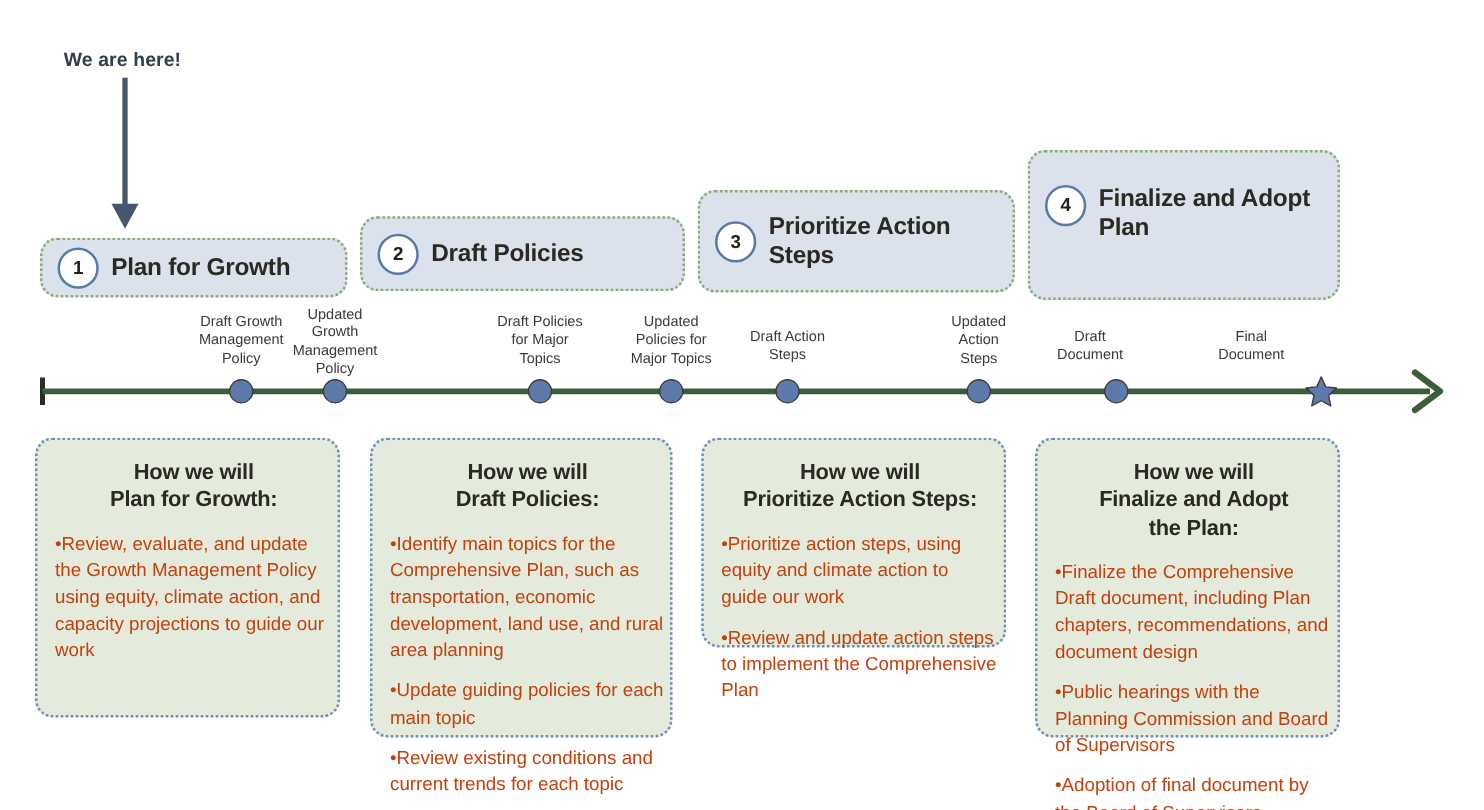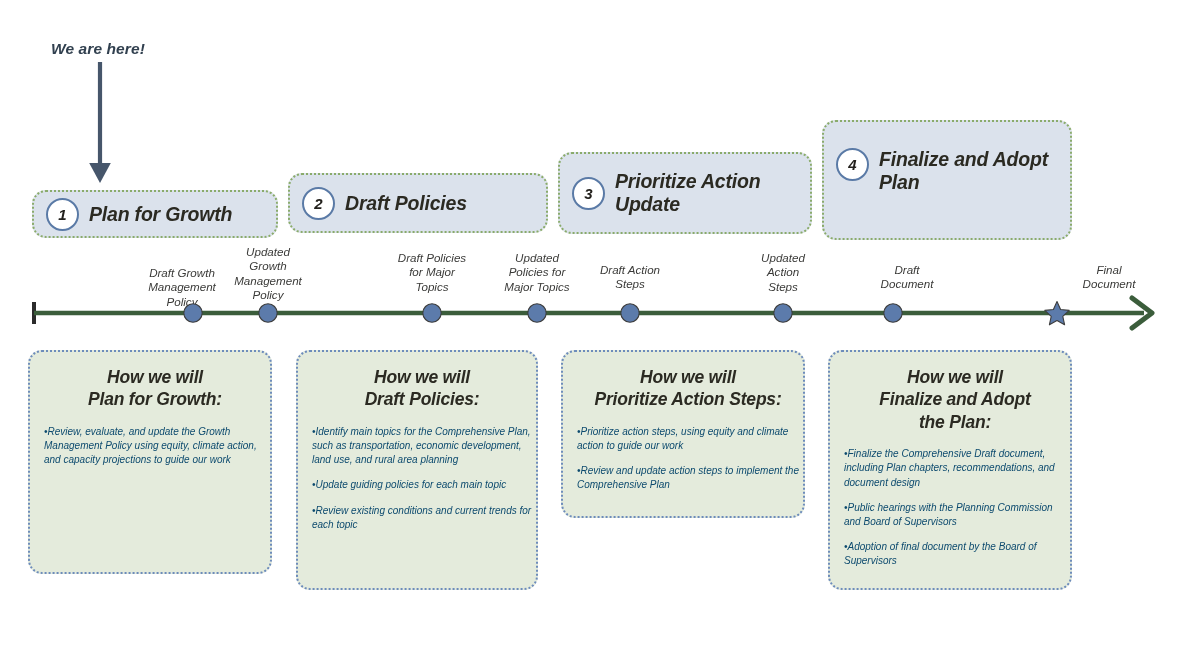--- a/index.html
+++ b/index.html
@@ -13,21 +13,20 @@
     position: relative;
     overflow: hidden;
     font-family: "Liberation Sans", sans-serif;
     color: #2b2b26;
   }
   #stage {
     position: absolute;
     left: 0; top: 0;
     width: 1187px;
     height: 492px;
-    font-style: italic;
   }
 
   
   #we-are-here-label {
     position: absolute;
     left: 51px;
     top: 40px;
     font-size: 15.5px;
     font-weight: bold;
     color: #31404f;
@@ -113,23 +112,23 @@
     font-size: 17.5px;
     font-weight: bold;
     text-align: center;
     color: #2b2a22;
     line-height: 1.28;
     letter-spacing: -0.2px;
     margin-bottom: 14px;
     white-space: pre-line;
   }
   .detail-bullet {
-    font-size: 10px;
+    font-size: 15px;
     line-height: 1.42;
-    color: #0c4a6e;
+    color: #c2410c;
     margin-bottom: 11px;
   }
   .detail-bullet:last-child { margin-bottom: 0; }
 
   #detail-1 { left: 28px;  top: 350px; width: 244px; height: 224px; }
   #detail-2 { left: 296px; top: 350px; width: 242px; height: 240px; }
   #detail-3 { left: 561px; top: 350px; width: 244px; height: 168px; }
   #detail-4 { left: 828px; top: 350px; width: 244px; height: 240px; }
 </style>
 </head>
@@ -149,50 +148,50 @@
   </div>
 
   <div class="phase-box" id="phase-2">
     <div class="phase-num">2</div>
     <div class="phase-title">Draft Policies</div>
   </div>
 
   <div class="phase-box" id="phase-3">
     <div class="phase-num">3</div>
     <div class="phase-title">Prioritize Action
-Update</div>
+Steps</div>
   </div>
 
   <div class="phase-box" id="phase-4">
     <div class="phase-num">4</div>
     <div class="phase-title">Finalize and
 Adopt Plan</div>
   </div>
 
-  <div class="milestone-label" style="left:136px; top:251px;margin-top:15px;">Draft Growth
+  <div class="milestone-label" style="left:147px; top:251px;">Draft Growth
 Management
 Policy</div>
   <div class="milestone-label" style="left:222px; top:245px;">Updated
 Growth
 Management
 Policy</div>
   <div class="milestone-label" style="left:386px; top:251px;">Draft Policies
 for Major
 Topics</div>
   <div class="milestone-label wide" style="left:485px; top:251px;">Updated
 Policies for
 Major Topics</div>
   <div class="milestone-label" style="left:584px; top:263px;">Draft Action
 Steps</div>
   <div class="milestone-label" style="left:737px; top:251px;">Updated
 Action
 Steps</div>
-  <div class="milestone-label" style="left:861px; top:263px;">Draft
+  <div class="milestone-label" style="left:826px; top:263px;">Draft
 Document</div>
-  <div class="milestone-label" style="left:1063px; top:263px;">Final
+  <div class="milestone-label" style="left:955px; top:263px;">Final
 Document</div>
 
   <svg id="timeline-axis" viewBox="0 0 1160 46">
 
     <line x1="14" y1="12" x2="14" y2="34" stroke="#2b2b2b" stroke-width="4"></line>
 
     <line x1="14" y1="23" x2="1124" y2="23" stroke="#3b5d3b" stroke-width="4.6"></line>
 
     <polyline points="1112,8 1132,23 1112,38" fill="none" stroke="#3b5d3b" stroke-width="5" stroke-linecap="round" stroke-linejoin="round"></polyline>
 

